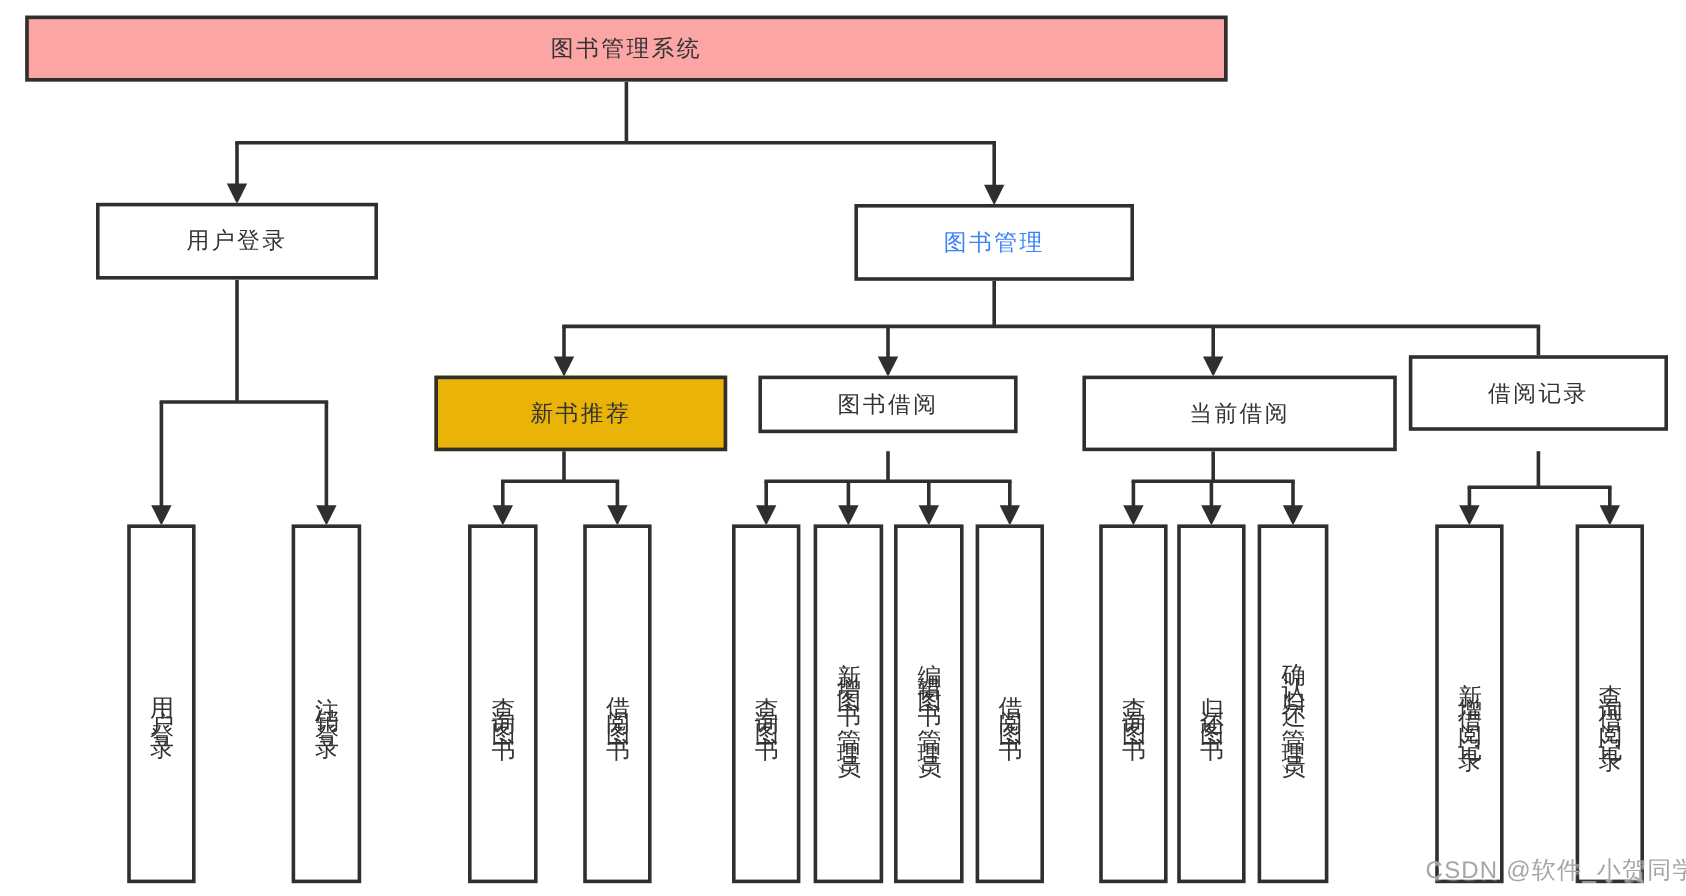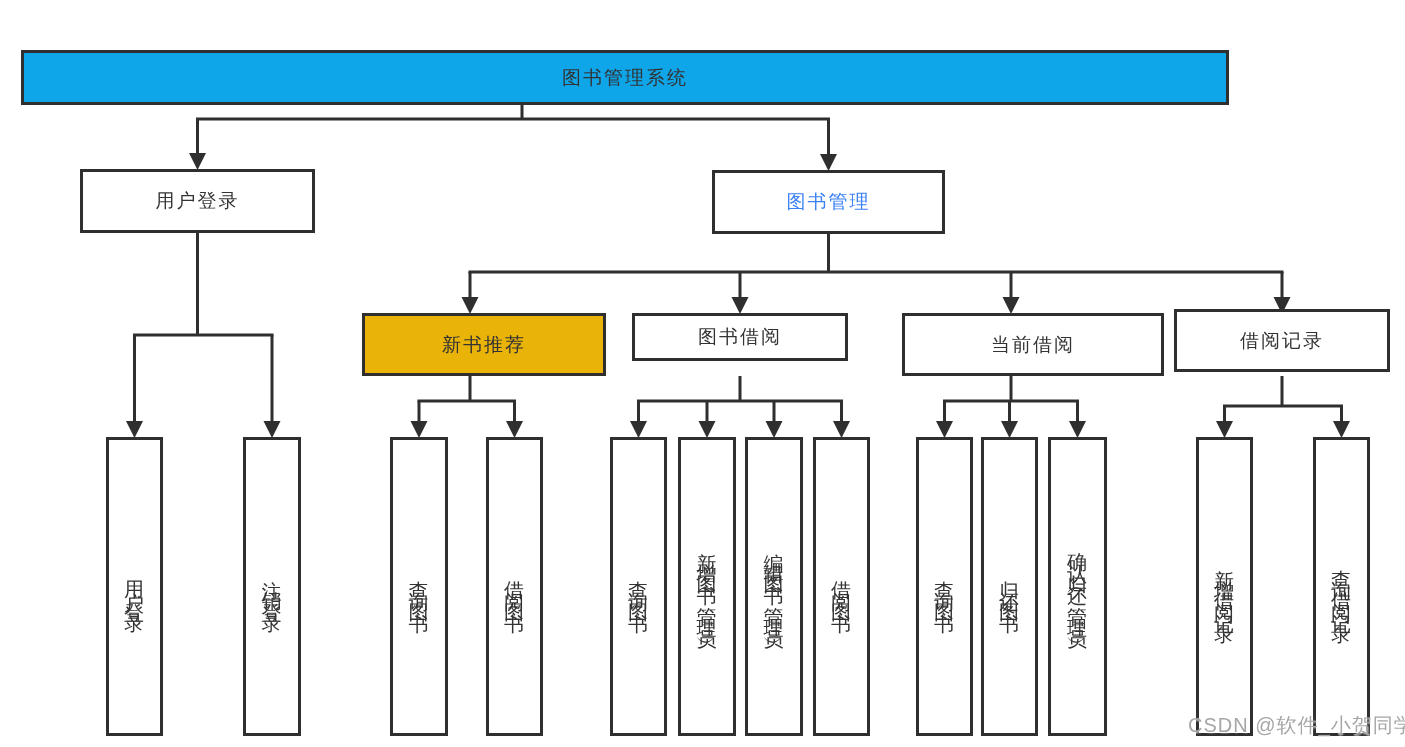--- a/index.html
+++ b/index.html
@@ -105,39 +105,39 @@
       <line x1="1077.5" y1="401" x2="1077.5" y2="423" stroke="#2f2f2f" stroke-width="3"></line>
       <polygon points="1069,421 1086,421 1077.5,438" fill="#2f2f2f"></polygon>
       <line x1="1282" y1="376" x2="1282" y2="406" stroke="#2f2f2f" stroke-width="3"></line>
       <line x1="1223" y1="406" x2="1343" y2="406" stroke="#2f2f2f" stroke-width="3"></line>
       <line x1="1224.5" y1="406" x2="1224.5" y2="423" stroke="#2f2f2f" stroke-width="3"></line>
       <polygon points="1216,421 1233,421 1224.5,438" fill="#2f2f2f"></polygon>
       <line x1="1341.5" y1="406" x2="1341.5" y2="423" stroke="#2f2f2f" stroke-width="3"></line>
       <polygon points="1333,421 1350,421 1341.5,438" fill="#2f2f2f"></polygon>
     </svg>
   <div id="nodes">
-      <div class="node h" style="left: 21px; top: 13px; width: 1208px; height: 55px; border-color: rgb(47, 47, 47); color: rgb(51, 51, 51); background: #0ea5e9; margin-top: 37px;">
+      <div class="node h" style="left: 21px; top: 13px; width: 1002px; height: 55px; border-color: rgb(47, 47, 47); color: rgb(51, 51, 51); background: #fca5a5;">
         <span class="lbl">图书管理系统</span>
       </div>
       <div class="node h" style="left: 80px; top: 169px; width: 235px; height: 64px; border-color: rgb(47, 47, 47); color: rgb(51, 51, 51); background: rgb(255, 255, 255);">
         <span class="lbl">用户登录</span>
       </div>
       <div class="node h" style="left: 712px; top: 170px; width: 233px; height: 64px; border-color: rgb(47, 47, 47); color: #3b82f6; background: rgb(255, 255, 255);">
         <span class="lbl">图书管理</span>
       </div>
       <div class="node h" style="left: 362px; top: 313px; width: 244px; height: 63px; border-color: rgb(47, 47, 47); color: rgb(51, 51, 51); background: #eab308;">
         <span class="lbl">新书推荐</span>
       </div>
       <div class="node h" style="left: 632px; top: 313px; width: 216px; height: 48px; border-color: rgb(47, 47, 47); color: rgb(51, 51, 51); background: rgb(255, 255, 255);">
         <span class="lbl">图书借阅</span>
       </div>
       <div class="node h" style="left: 902px; top: 313px; width: 262px; height: 63px; border-color: rgb(47, 47, 47); color: rgb(51, 51, 51); background: rgb(255, 255, 255);">
         <span class="lbl">当前借阅</span>
       </div>
-      <div class="node h" style="left: 1174px; top: 309px; width: 216px; height: 63px; border-color: rgb(47, 47, 47); color: rgb(51, 51, 51); background: rgb(255, 255, 255);">
+      <div class="node h" style="left: 1174px; top: 296px; width: 216px; height: 63px; border-color: rgb(47, 47, 47); color: rgb(51, 51, 51); background: rgb(255, 255, 255);">
         <span class="lbl">借阅记录</span>
       </div>
       <div class="node v" style="left: 106px; top: 437px; width: 57px; height: 299px; border-color: rgb(47, 47, 47); color: rgb(51, 51, 51); background: rgb(255, 255, 255);">
         <span class="lbl">用户登录</span>
       </div>
       <div class="node v" style="left: 243px; top: 437px; width: 58px; height: 299px; border-color: rgb(47, 47, 47); color: rgb(51, 51, 51); background: rgb(255, 255, 255);">
         <span class="lbl">注销登录</span>
       </div>
       <div class="node v" style="left: 390px; top: 437px; width: 58px; height: 299px; border-color: rgb(47, 47, 47); color: rgb(51, 51, 51); background: rgb(255, 255, 255);">
         <span class="lbl">查询图书</span>

